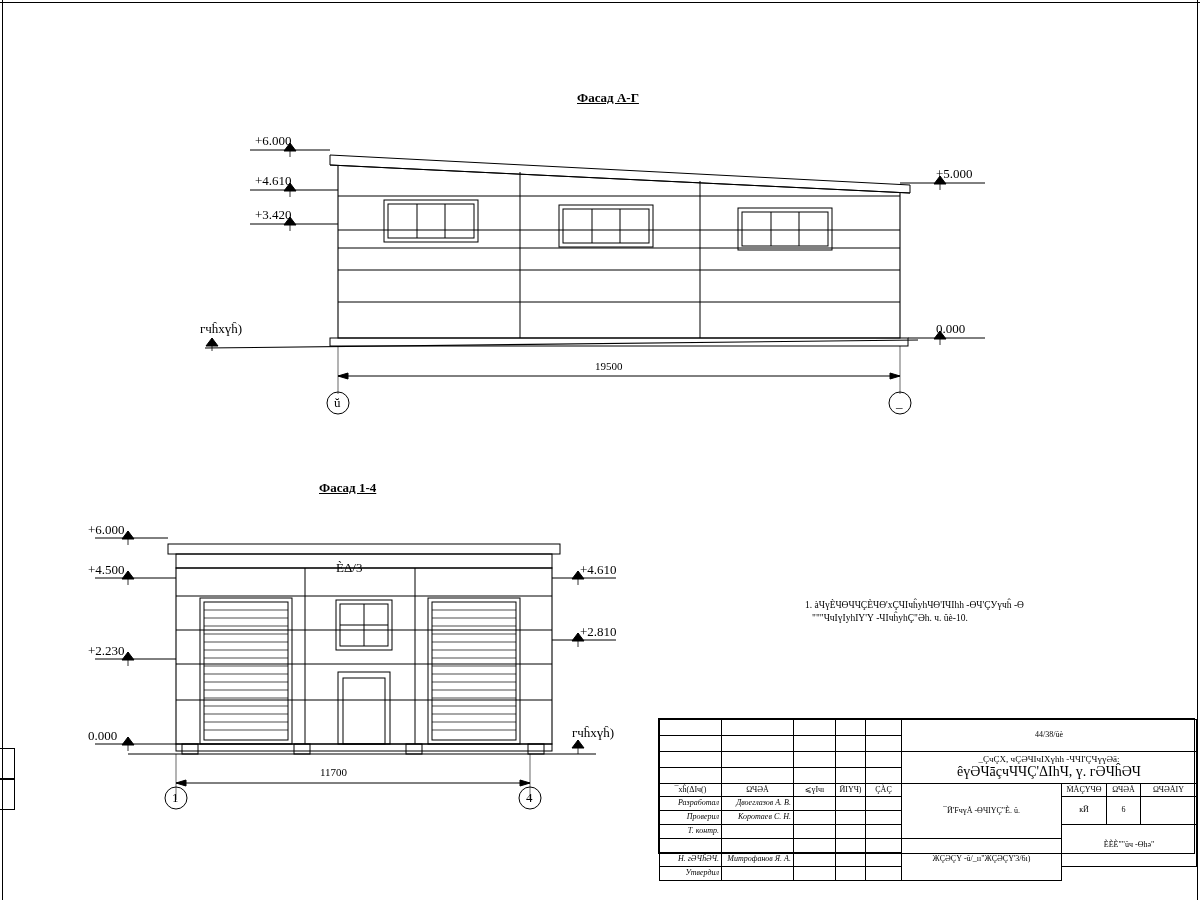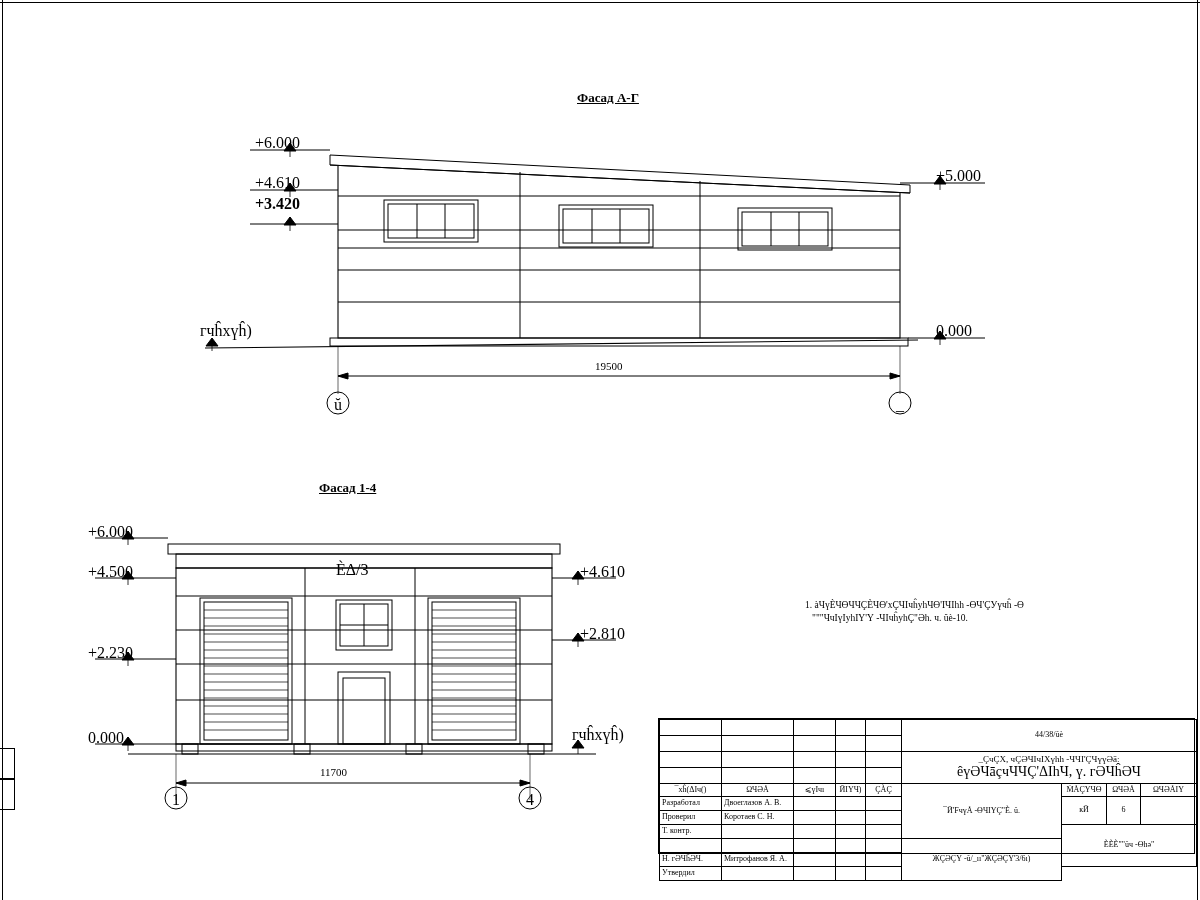--- a/index.html
+++ b/index.html
@@ -47,21 +47,21 @@
     white-space: nowrap;
     font-size: 10px;
     line-height: 1.1;
   }
   .lbl-title {
     font-weight: bold;
     font-size: 13px;
     text-decoration: underline;
   }
   .lbl-el {
-    font-size: 16px;
+    font-size: 13px;
   }
   .lbl-dim {
     font-size: 11px;
   }
   .lbl-note {
     font-size: 9.5px;
     line-height: 1.25;
   }
   svg {
     position: absolute;
@@ -84,21 +84,21 @@
   }
   .stamp td {
     border: 0.8px solid #000;
     font-size: 8px;
     padding: 0 2px;
     vertical-align: middle;
     line-height: 1.05;
     overflow: hidden;
   }
   .c-center { text-align: center; }
-  .c-left { text-align: left; }
+  .c-left { text-align: right; font-style: italic; }
   .big { font-size: 10.5px; }
   .bigger { font-size: 11.5px; }
   .tiny { font-size: 7px; }
   .num6 { font-size: 13px; text-align: center; }
 </style>
 </head>
 <body>
 
 <div class="sheet">
 
@@ -278,21 +278,21 @@
 
       <circle cx="176" cy="798" r="11"></circle>
       <circle cx="530" cy="798" r="11"></circle>
     </g>
   </svg>
 
   <div class="lbl lbl-title" style="left:577px; top:91px;">Фасад А-Г</div>
 
   <div class="lbl lbl-el" style="left:255px; top:134px;">+6.000</div>
   <div class="lbl lbl-el" style="left:255px; top:174px;">+4.610</div>
-  <div class="lbl lbl-el" style="left:255px; top:195px;font-weight:bold;">+3.420</div>
+  <div class="lbl lbl-el" style="left:255px; top:208px;">+3.420</div>
   <div class="lbl lbl-el" style="left:936px; top:167px;">+5.000</div>
   <div class="lbl lbl-el" style="left:936px; top:322px;">0.000</div>
   <div class="lbl lbl-el" style="left:200px; top:322px;">гчĥхүĥ)</div>
   <div class="lbl lbl-dim" style="left:595px; top:360px;">19500</div>
   <div class="lbl lbl-el" style="left:334px; top:396px;">ŭ</div>
   <div class="lbl lbl-el" style="left:896px; top:396px;">_</div>
 
   <div class="lbl lbl-title" style="left:319px; top:481px;">Фасад 1-4</div>
 
   <div class="lbl lbl-el" style="left:88px; top:523px;">+6.000</div>

